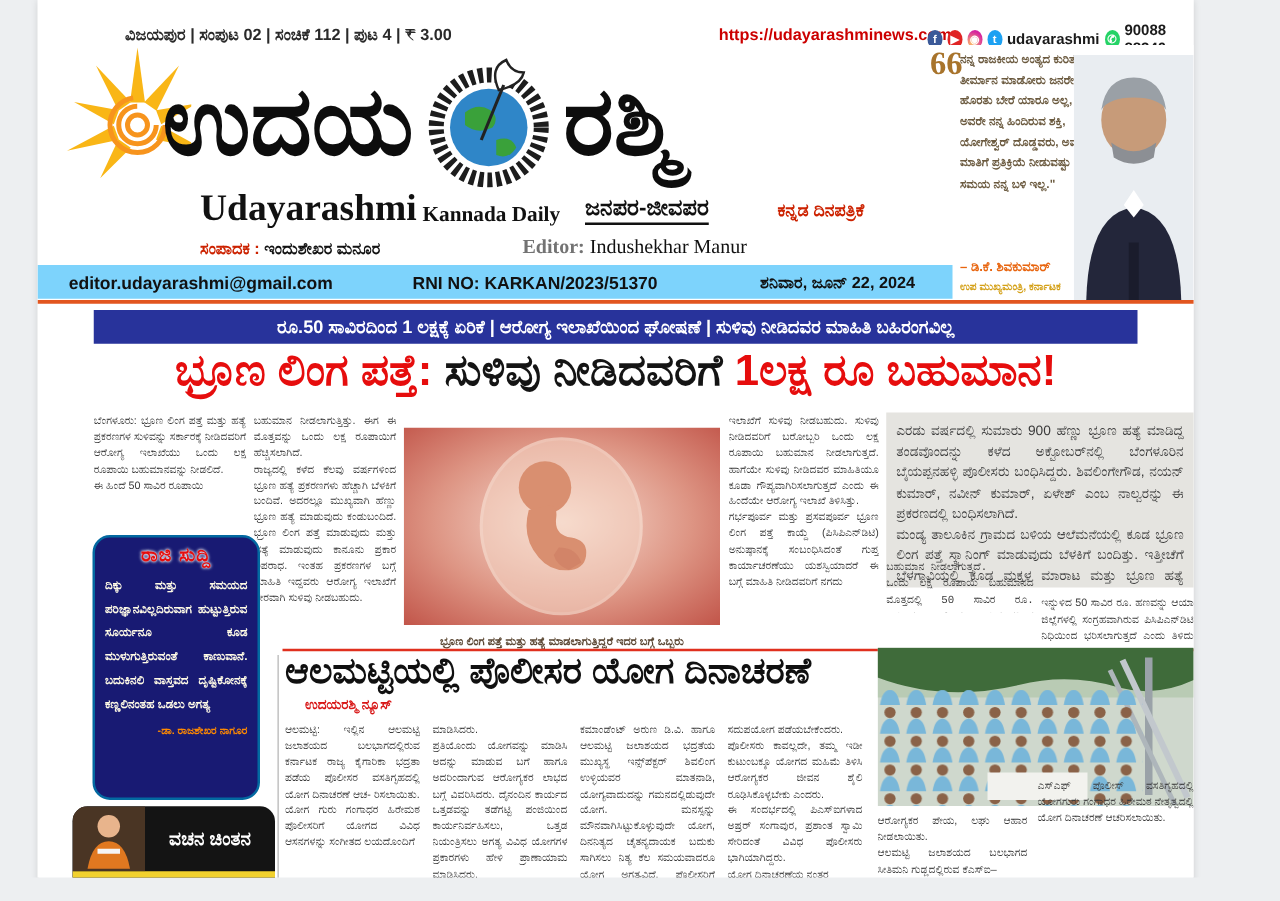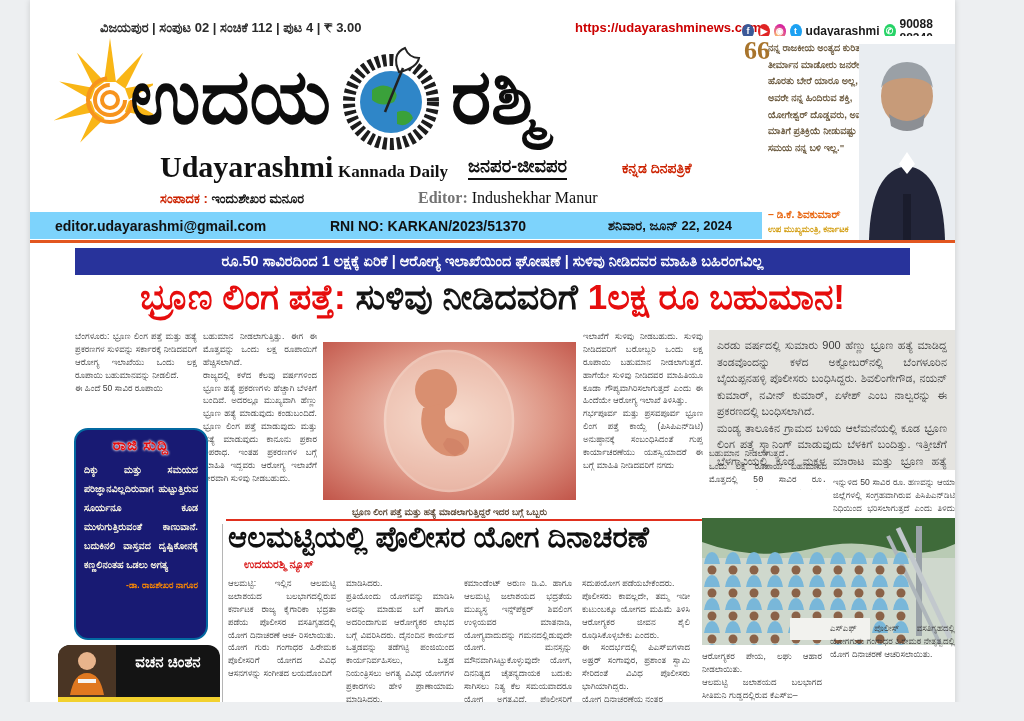--- a/index.html
+++ b/index.html
@@ -60,21 +60,21 @@
   .lead-c5 { left:803px; top:476px; width:122px; height:42px; }
   .red-rule { left:196px; top:519px; width:729px; height:2px; background:#e0301e; }
 
   
   .raaji { left:44px; top:428px; width:134px; height:212px; background:#181a73; border-radius:14px; border:2px solid #0369a1; padding:6px 8px; overflow:hidden; }
   .raaji .title { text-align:center; font-size:15px; font-weight:bold; color:#e60d0d; text-shadow:0 0 2px #fff, 0 0 3px #fff; letter-spacing:1px; margin-bottom:6px; }
   .raaji .body { font-size:9.5px; font-weight:bold; color:#fffbe6; line-height:2.0; text-align:justify; }
   .raaji .sign { margin-top:6px; text-align:right; font-size:8.5px; font-weight:bold; color:#ff8a00; }
   .vachana { left:28px; top:645px; width:162px; height:76px; background:#141414; border-radius:12px; overflow:hidden; }
   .vachana .top { display:flex; height:52px; }
-  .vachana .title { flex:1; color:#fff; font-size:15px; font-weight:bold; text-align:center; line-height:1.4; padding-top:6px; }
+  .vachana .title { flex:1; color:#fff; font-size:15px; font-weight:bold; text-align:center; line-height:1.4; padding-top:16px; }
   .vachana .strip { height:20px; background:#f2d12e; color:#c81010; font-size:9px; font-weight:bold; display:flex; align-items:center; justify-content:center; overflow:hidden; white-space:nowrap; }
   .vdivider { left:192px; top:524px; width:1px; height:197px; background:#b5b5b5; }
 
   
   .yoga-head { left:198px; top:521px; width:484px; height:36px; font-size:29px; font-weight:bold; color:#101010; white-space:nowrap; overflow:hidden; }
   .yoga-by { left:214px; top:558px; font-size:11px; font-weight:bold; color:#d81616; }
   .yoga-c1 { left:198px; top:577px; width:108px; height:144px; }
   .yoga-c2 { left:316px; top:577px; width:108px; height:144px; }
   .yoga-c3 { left:434px; top:577px; width:108px; height:144px; }
   .yoga-c4 { left:552px; top:577px; width:108px; height:144px; }

